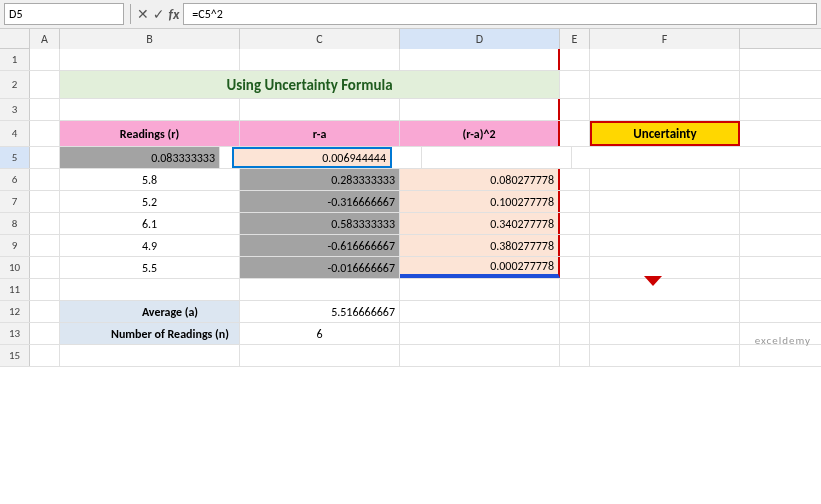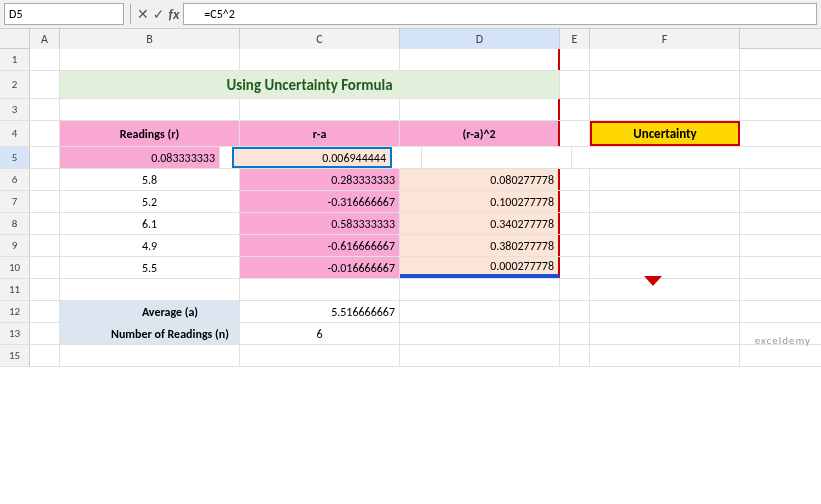--- a/index.html
+++ b/index.html
@@ -44,21 +44,21 @@
       gap: 4px;
       color: #555;
       font-size: 14px;
     }
     .formula-bar {
       flex: 1;
       height: 22px;
       border: 1px solid #aaa;
       background: white;
       font-size: 12px;
-      padding: 2px 20px;
+      padding: 2px 8px;
       display: flex;
       align-items: center;
     }
 
     
     .spreadsheet {
       position: relative;
       width: 821px;
     }
 
@@ -147,21 +147,21 @@
 
     
     .cell-selected {
       outline: 2px solid #0078d4;
       outline-offset: -2px;
       z-index: 2;
       margin-left: 12px;
     }
 
     
-    .cell-green { background: #f9a8d4; }
+    .cell-green { background: #a3a3a3; }
     
     .cell-pink { background: #fce4d6; }
 
     
     .col-d-border-right {
       border-right: 2px solid #c00;
     }
 
     
     .uncertainty-cell {

